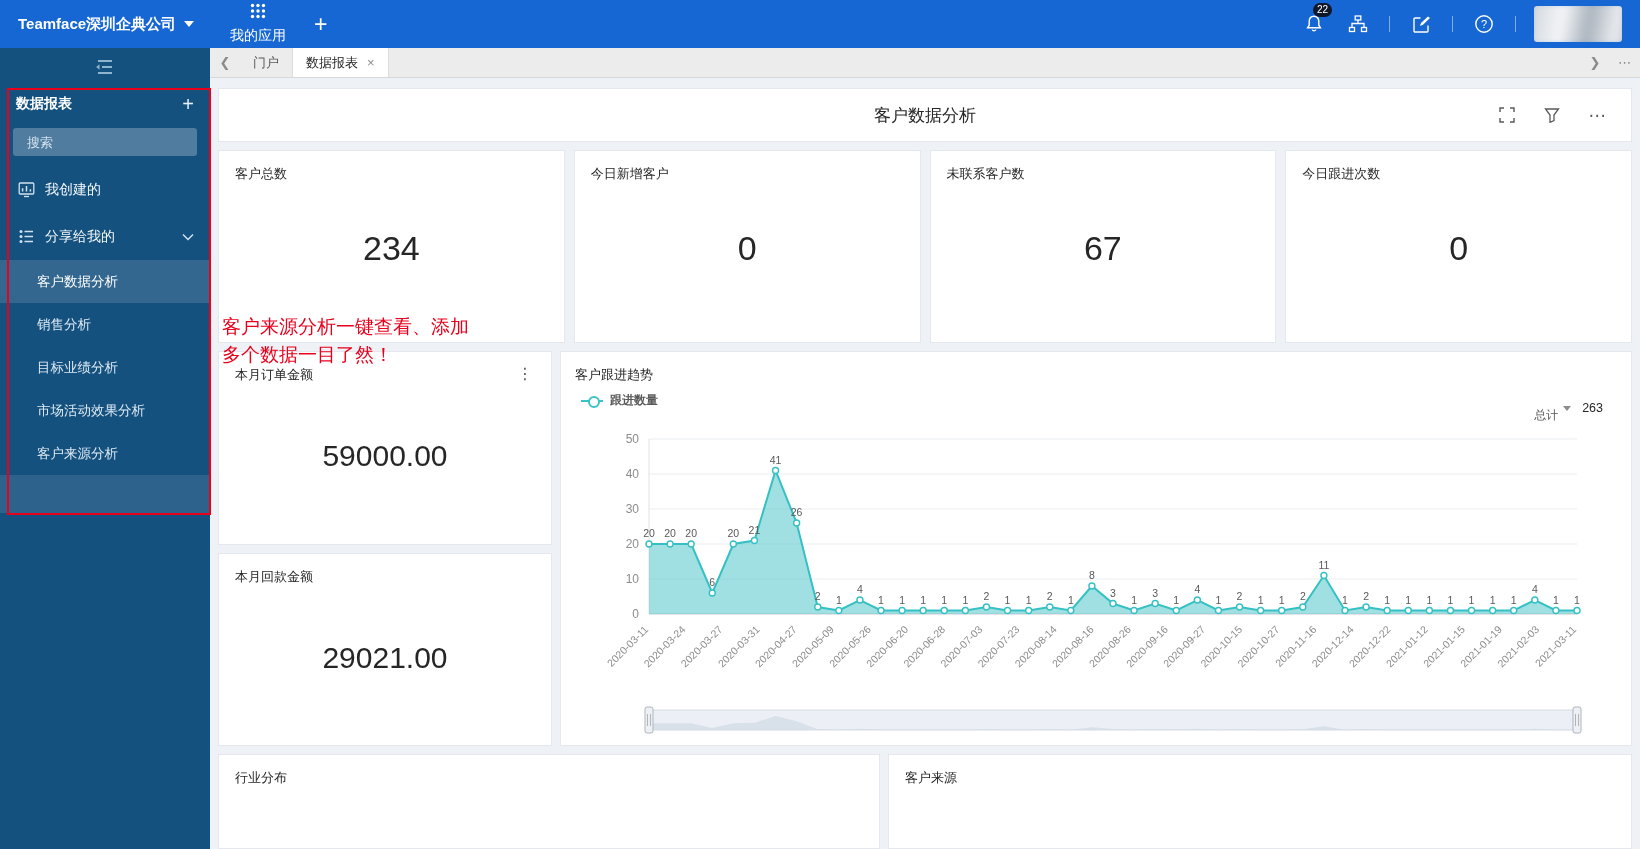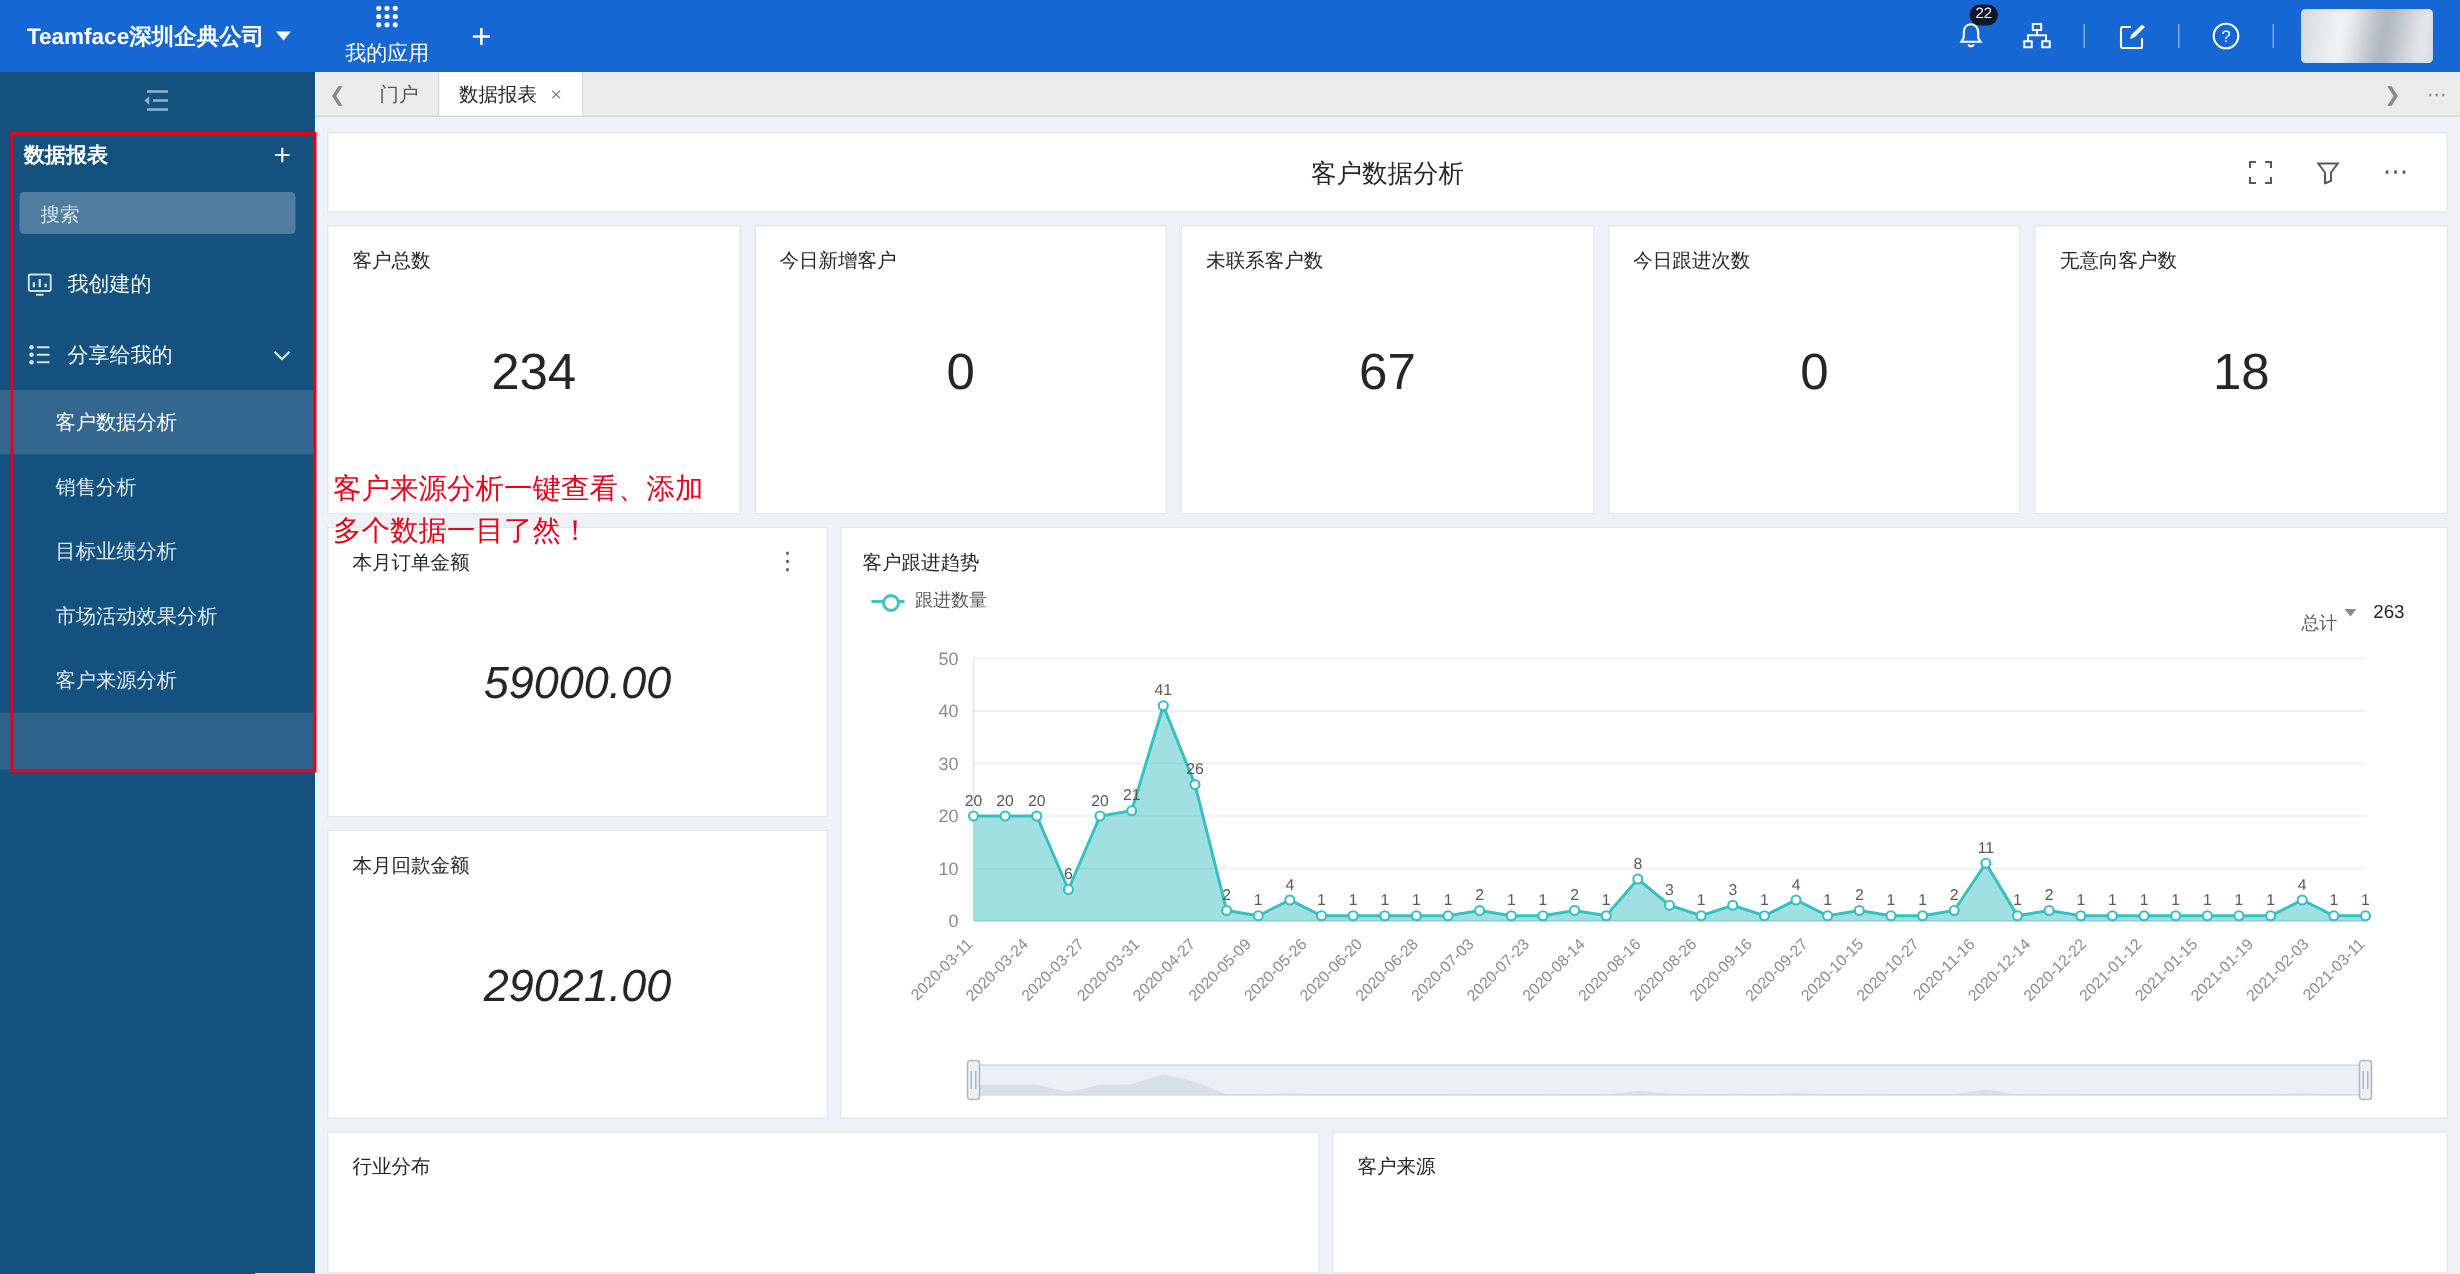--- a/index.html
+++ b/index.html
@@ -57,26 +57,26 @@
   .ticon { display:flex; align-items:center; justify-content:center; width:20px; height:20px; color:#595959; cursor:pointer; }
 
   .kpi-row { display:flex; gap:9px; height:193px; flex-shrink:0; }
   .kpi-card { flex:1; padding:14px 16px; }
   .w-label { font-size:13px; color:#262626; }
   .kpi-value { text-align:center; margin-top:46px; font-size:34px; color:#262626; }
 
   .mid-row { display:flex; gap:8px; height:395px; flex-shrink:0; }
   .left-col { width:334px; display:flex; flex-direction:column; gap:8px; flex-shrink:0; }
   .stat-card { flex:1; padding:14px 16px; position:relative; }
-  .stat-value { text-align:center; margin-top:55px; font-size:30px; color:#262626;font-style:italic; }
+  .stat-value { text-align:center; margin-top:55px; font-size:30px; color:#262626; }
   .kebab { position:absolute; top:10px; right:12px; font-size:16px; color:#595959; cursor:pointer; padding:2px 6px; }
 
   .chart-card { flex:1; position:relative; min-width:0; }
   .chart-title { position:absolute; top:14px; left:14px; font-size:13px; color:#262626; }
-  .legend-item { position:absolute; top:40px; left:20px; display:flex; align-items:center; gap:7px; cursor:pointer; }
+  .legend-item { position:absolute; top:40px; left:20px; display:flex; align-items:center; gap:7px; cursor:pointer;font-weight:bold; }
   .legend-marker { width:22px; height:2px; background:#3bc3c6; position:relative; }
   .legend-marker::after { content:""; position:absolute; left:7px; top:-4px; width:8px; height:8px; border-radius:50%; background:#fff; border:2px solid #3bc3c6; }
   .legend-label { font-size:12px; color:#595959; }
   .total-box { position:absolute; top:40px; right:28px; display:flex; align-items:center; gap:5px; }
   .total-label { font-size:12px; color:#595959; cursor:pointer;margin-top:15px; }
   .total-caret { width:0; height:0; border-left:4px solid transparent; border-right:4px solid transparent; border-top:5px solid #8c8c8c; }
   .total-value { font-size:12.5px; color:#262626; margin-left:6px; }
   #trend-svg { position:absolute; top:70px; left:0; width:1070px; height:318px; }
 
   .bottom-row { display:flex; gap:8px; flex:1; min-height:0; }
@@ -262,24 +262,20 @@
             <div class="w-label">今日新增客户</div>
             <div class="kpi-value">0</div>
           </div>
           <div class="card kpi-card">
             <div class="w-label">未联系客户数</div>
             <div class="kpi-value">67</div>
           </div>
           <div class="card kpi-card">
             <div class="w-label">今日跟进次数</div>
             <div class="kpi-value">0</div>
-          </div>
-          <div class="card kpi-card">
-            <div class="w-label">无意向客户数</div>
-            <div class="kpi-value">18</div>
           </div>
         </div>
 
         <div class="mid-row">
           <div class="left-col">
             <div class="card stat-card">
               <div class="w-label">本月订单金额</div>
               <span class="kebab">⋮</span>
               <div class="stat-value">59000.00</div>
             </div>

